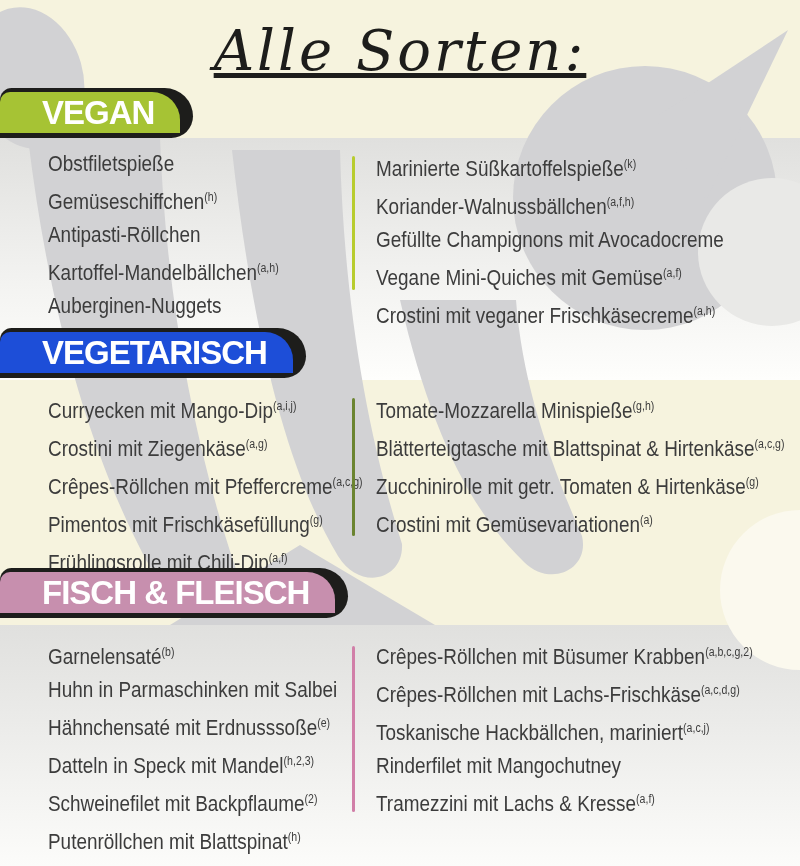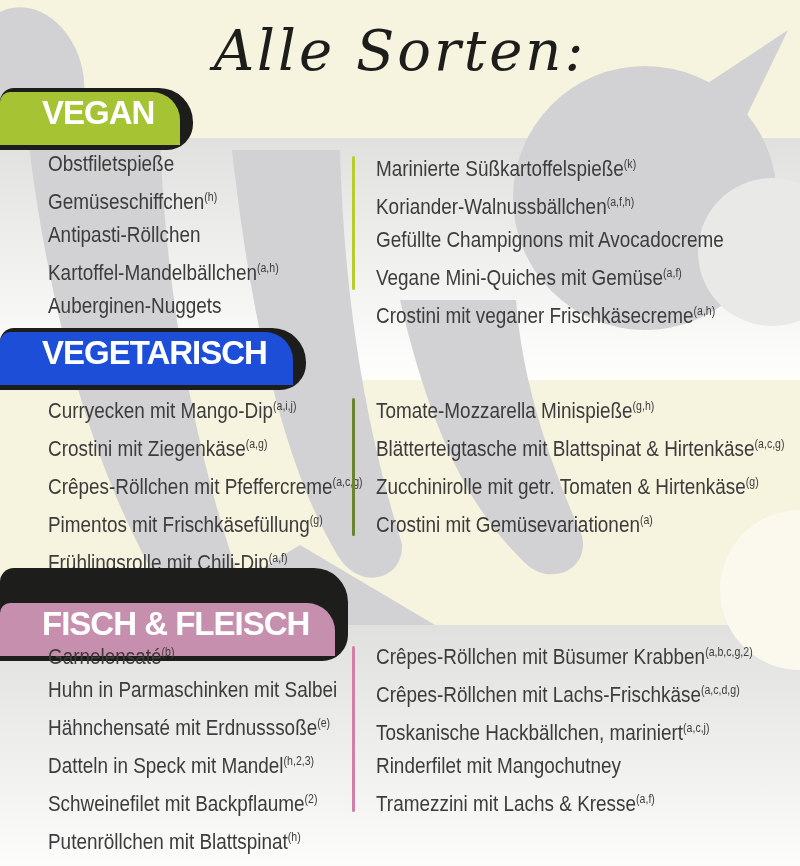--- a/index.html
+++ b/index.html
@@ -6,25 +6,25 @@
   .page{position:relative;width:800px;height:866px;overflow:hidden;font-family:"Liberation Sans",sans-serif;}
   .band{position:absolute;left:0;width:800px;}
   .band-title{top:0;height:138px;background:#f6f3de;}
   .band-vegan{top:138px;height:242px;background:linear-gradient(180deg,#e0e0de 0%,#f3f3f1 60%,#fefefc 100%);}
   .band-veget{top:380px;height:245px;background:#f6f3de;}
   .band-fisch{top:625px;height:241px;background:linear-gradient(180deg,#e0e0de 0%,#f2f2f0 65%,#fcfcfa 100%);}
   .watermark{position:absolute;left:0;top:0;z-index:1;pointer-events:none;}
   .content{position:absolute;inset:0;z-index:2;}
   .page-title{position:absolute;top:18px;left:0;width:100%;text-align:center;
     font-family:"DejaVu Serif",serif;font-style:italic;font-weight:400;
-    font-size:56px;color:#1d1d1b;letter-spacing:3px;}
+    font-size:56px;color:#1d1d1b;letter-spacing:3px;text-decoration:underline;}
   .banner{position:absolute;left:0;background:#1d1d1b;border-radius:14px 34px 26px 0;
     padding:4px 13px 5px 0;}
   .banner-inner{display:block;color:#ffffff;font-weight:bold;font-size:33px;line-height:32px;
-    letter-spacing:-1px;border-radius:10px 28px 0 0;padding:5px 26px 16px 42px;white-space:nowrap;}
+    letter-spacing:-1px;border-radius:10px 28px 0 0;padding:5px 26px 4px 42px;white-space:nowrap;}
   .col{position:absolute;transform:scaleX(0.88);transform-origin:left top;
     font-size:21.5px;font-weight:500;line-height:33px;color:#3c3c3c;white-space:nowrap;}
   .col-left{left:48px;}
   .col-right{left:376px;}
   .item-sup{font-size:12px;vertical-align:8px;letter-spacing:0;}
   .sep{position:absolute;left:352px;width:3px;border-radius:2px;}
   .sec0 .banner{top:88px;}  .sec0 .col{top:148px;}  .sec0 .sep{top:156px;height:134px;}
   .sec1 .banner{top:328px;} .sec1 .col{top:390px;}  .sec1 .sep{top:398px;height:138px;}
   .sec2 .banner{top:568px;} .sec2 .col{top:636px;}  .sec2 .sep{top:646px;height:166px;}
 </style>
@@ -92,21 +92,21 @@
       <div class="col col-right">
           <div class="item"><span class="item-text">Tomate-Mozzarella Minispieße</span><span class="item-sup">(g,h)</span></div>
           <div class="item"><span class="item-text">Blätterteigtasche mit Blattspinat &amp; Hirtenkäse</span><span class="item-sup">(a,c,g)</span></div>
           <div class="item"><span class="item-text">Zucchinirolle mit getr. Tomaten &amp; Hirtenkäse</span><span class="item-sup">(g)</span></div>
           <div class="item"><span class="item-text">Crostini mit Gemüsevariationen</span><span class="item-sup">(a)</span></div>
         </div>
     </div>
 
     <div class="sec2">
       <div class="banner">
-        <span class="banner-inner" style="background: rgb(199, 143, 174); margin-top: 31px;">FISCH &amp; FLEISCH</span>
+        <span class="banner-inner" style="background: rgb(199, 143, 174);">FISCH &amp; FLEISCH</span>
       </div>
       <div class="col col-left">
           <div class="item"><span class="item-text">Garnelensaté</span><span class="item-sup">(b)</span></div>
           <div class="item"><span class="item-text">Huhn in Parmaschinken mit Salbei</span></div>
           <div class="item"><span class="item-text">Hähnchensaté mit Erdnusssoße</span><span class="item-sup">(e)</span></div>
           <div class="item"><span class="item-text">Datteln in Speck mit Mandel</span><span class="item-sup">(h,2,3)</span></div>
           <div class="item"><span class="item-text">Schweinefilet mit Backpflaume</span><span class="item-sup">(2)</span></div>
           <div class="item"><span class="item-text">Putenröllchen mit Blattspinat</span><span class="item-sup">(h)</span></div>
         </div>
       <div class="sep" style="background: rgb(209, 127, 168);"></div>

